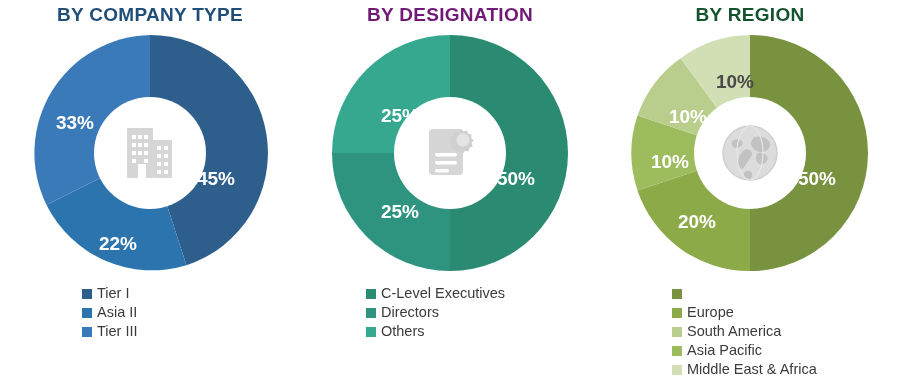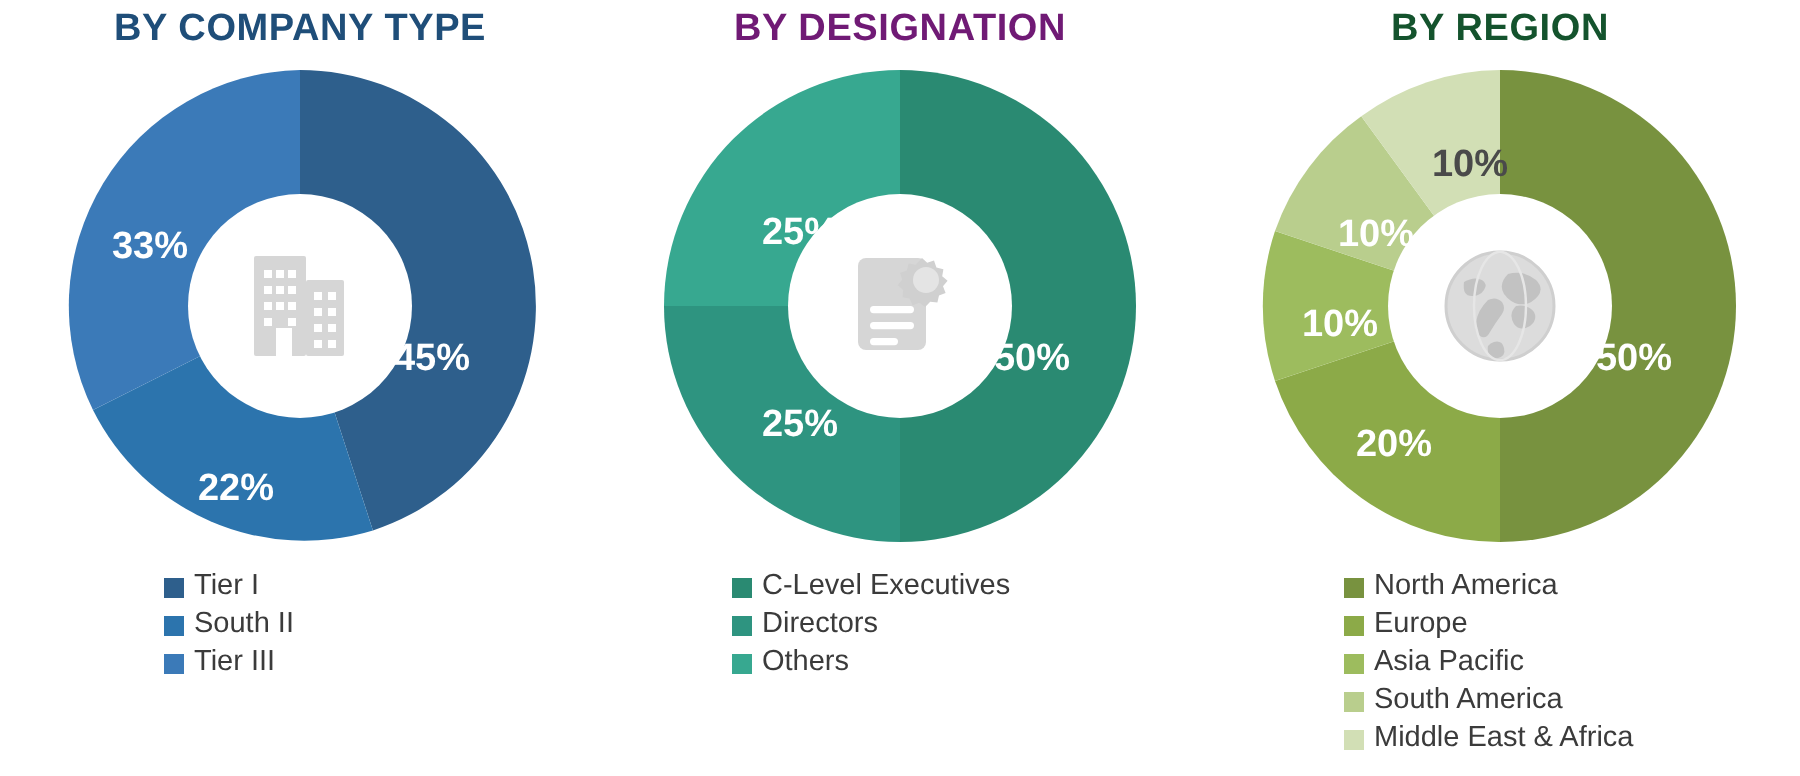--- a/index.html
+++ b/index.html
@@ -154,21 +154,21 @@
       </div>
     </div>
 
     <div class="legend legend-1">
       <div class="legend-row">
         <span class="legend-swatch" style="background:#2E5F8C"></span>
         <span class="legend-label">Tier I</span>
       </div>
       <div class="legend-row">
         <span class="legend-swatch" style="background:#2C74AD"></span>
-        <span class="legend-label">South II</span>
+        <span class="legend-label">Asia II</span>
       </div>
       <div class="legend-row">
         <span class="legend-swatch" style="background:#3B7AB8"></span>
         <span class="legend-label">Tier III</span>
       </div>
     </div>
   </div>
 
   <div class="panel">
     <div class="panel-title title-teal">BY DESIGNATION</div>
@@ -254,34 +254,33 @@
           </g>
           <circle cx="32" cy="32" r="27" fill="none" stroke="#cfcfcf" stroke-width="1.5"></circle>
           <ellipse cx="32" cy="32" rx="13" ry="27" fill="none" stroke="#e6e6e6" stroke-width="1.2"></ellipse>
         </svg>
       </div>
     </div>
 
     <div class="legend legend-3">
       <div class="legend-row">
         <span class="legend-swatch" style="background:#78923F"></span>
-        <span class="legend-label">North America</span>
       </div>
       <div class="legend-row">
         <span class="legend-swatch" style="background:#8CAA48"></span>
         <span class="legend-label">Europe</span>
       </div>
       <div class="legend-row">
+        <span class="legend-swatch" style="background:#B9CE8D"></span>
+        <span class="legend-label">South America</span>
+      </div>
+      <div class="legend-row">
         <span class="legend-swatch" style="background:#9DBC5E"></span>
         <span class="legend-label">Asia Pacific</span>
       </div>
       <div class="legend-row">
-        <span class="legend-swatch" style="background:#B9CE8D"></span>
-        <span class="legend-label">South America</span>
-      </div>
-      <div class="legend-row">
         <span class="legend-swatch" style="background:#D2DFB5"></span>
         <span class="legend-label">Middle East &amp; Africa</span>
       </div>
     </div>
   </div>
 
 </div>
 
 </body></html>

